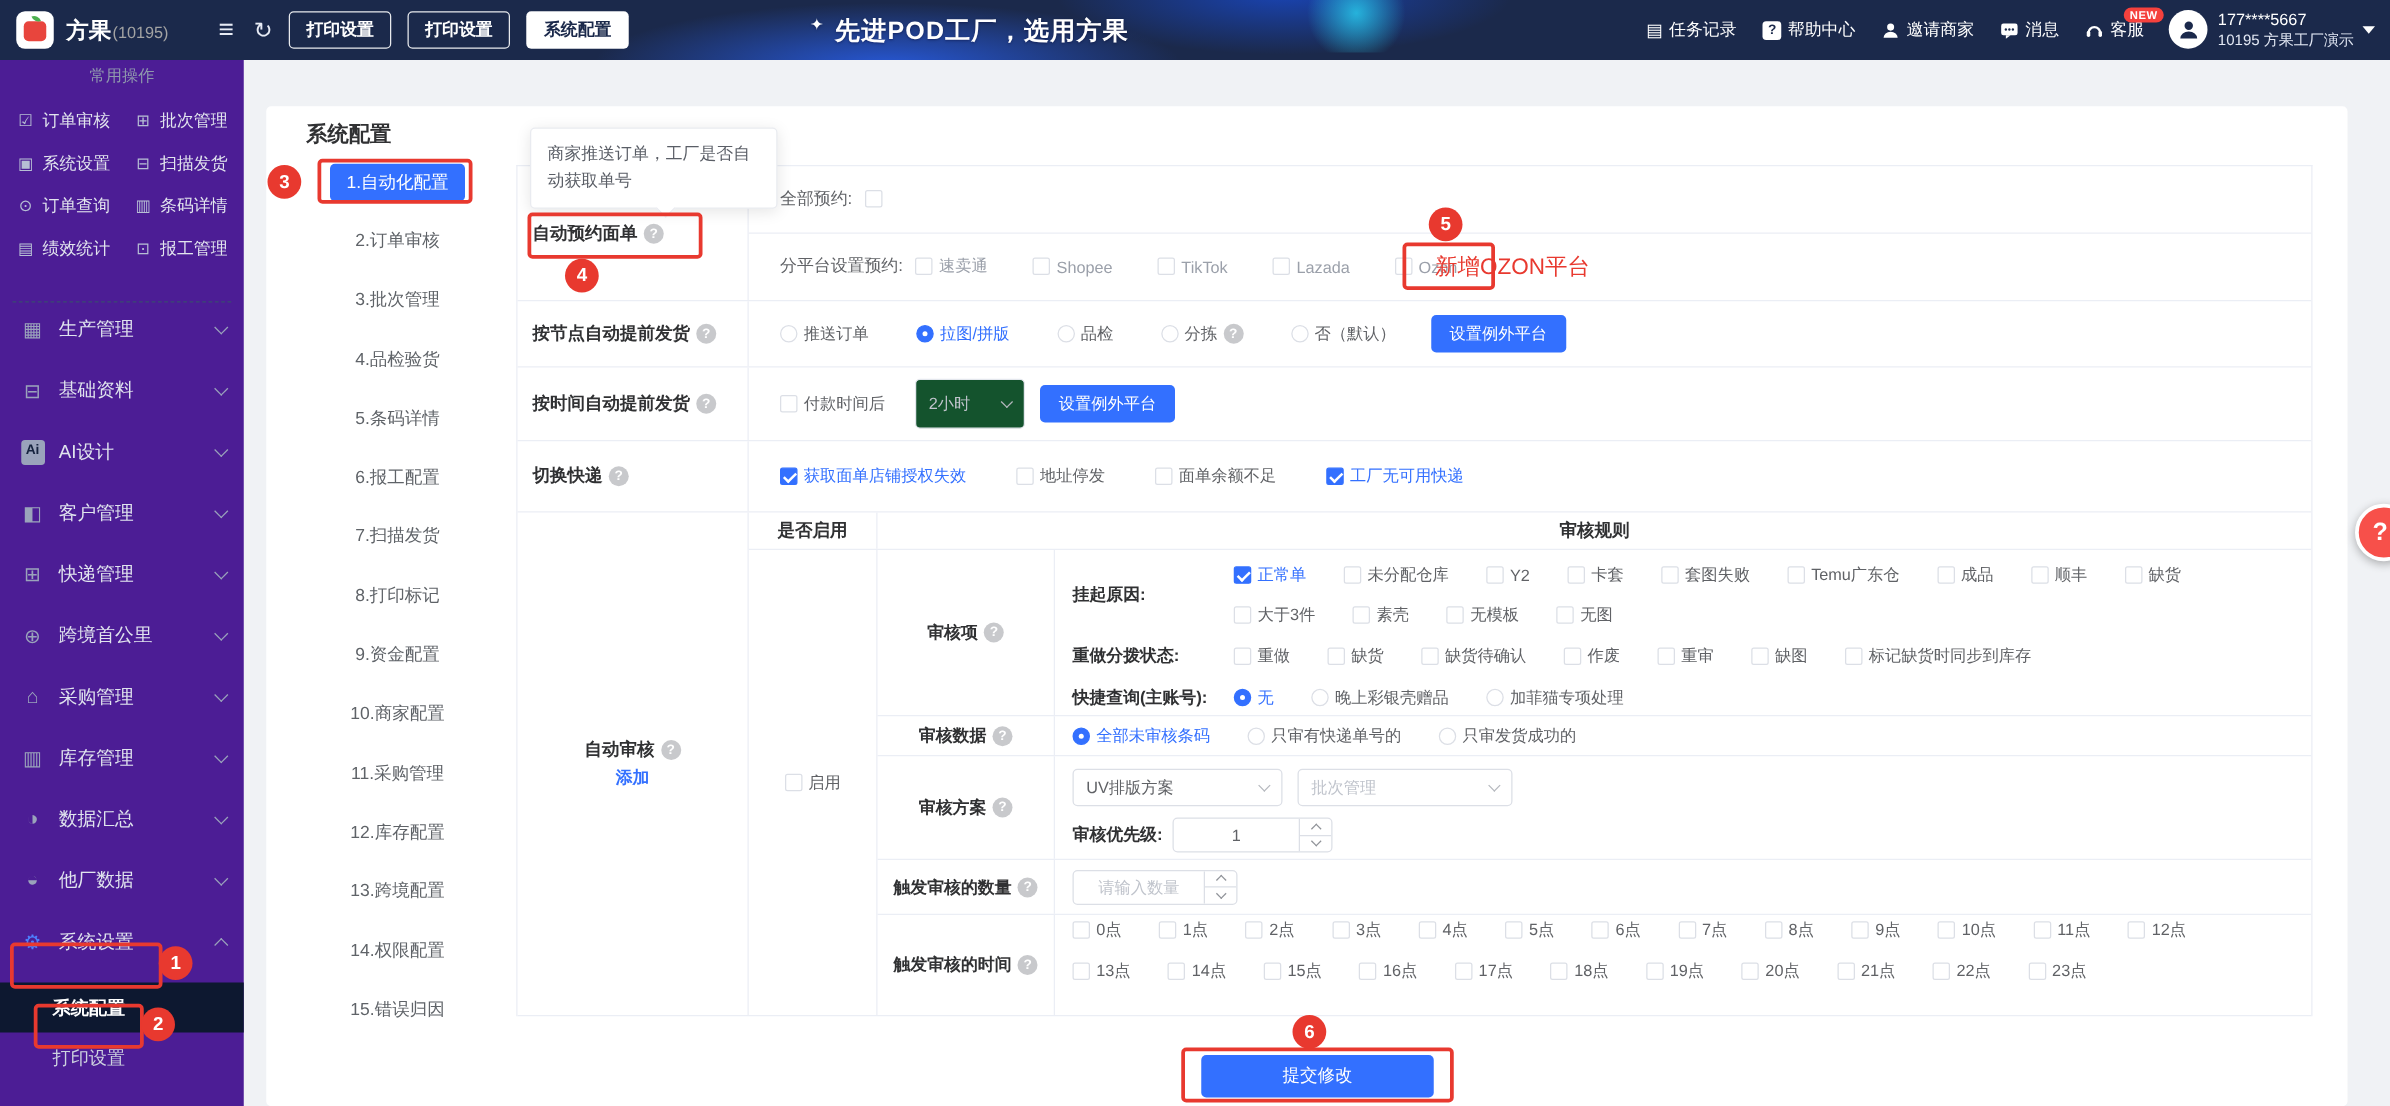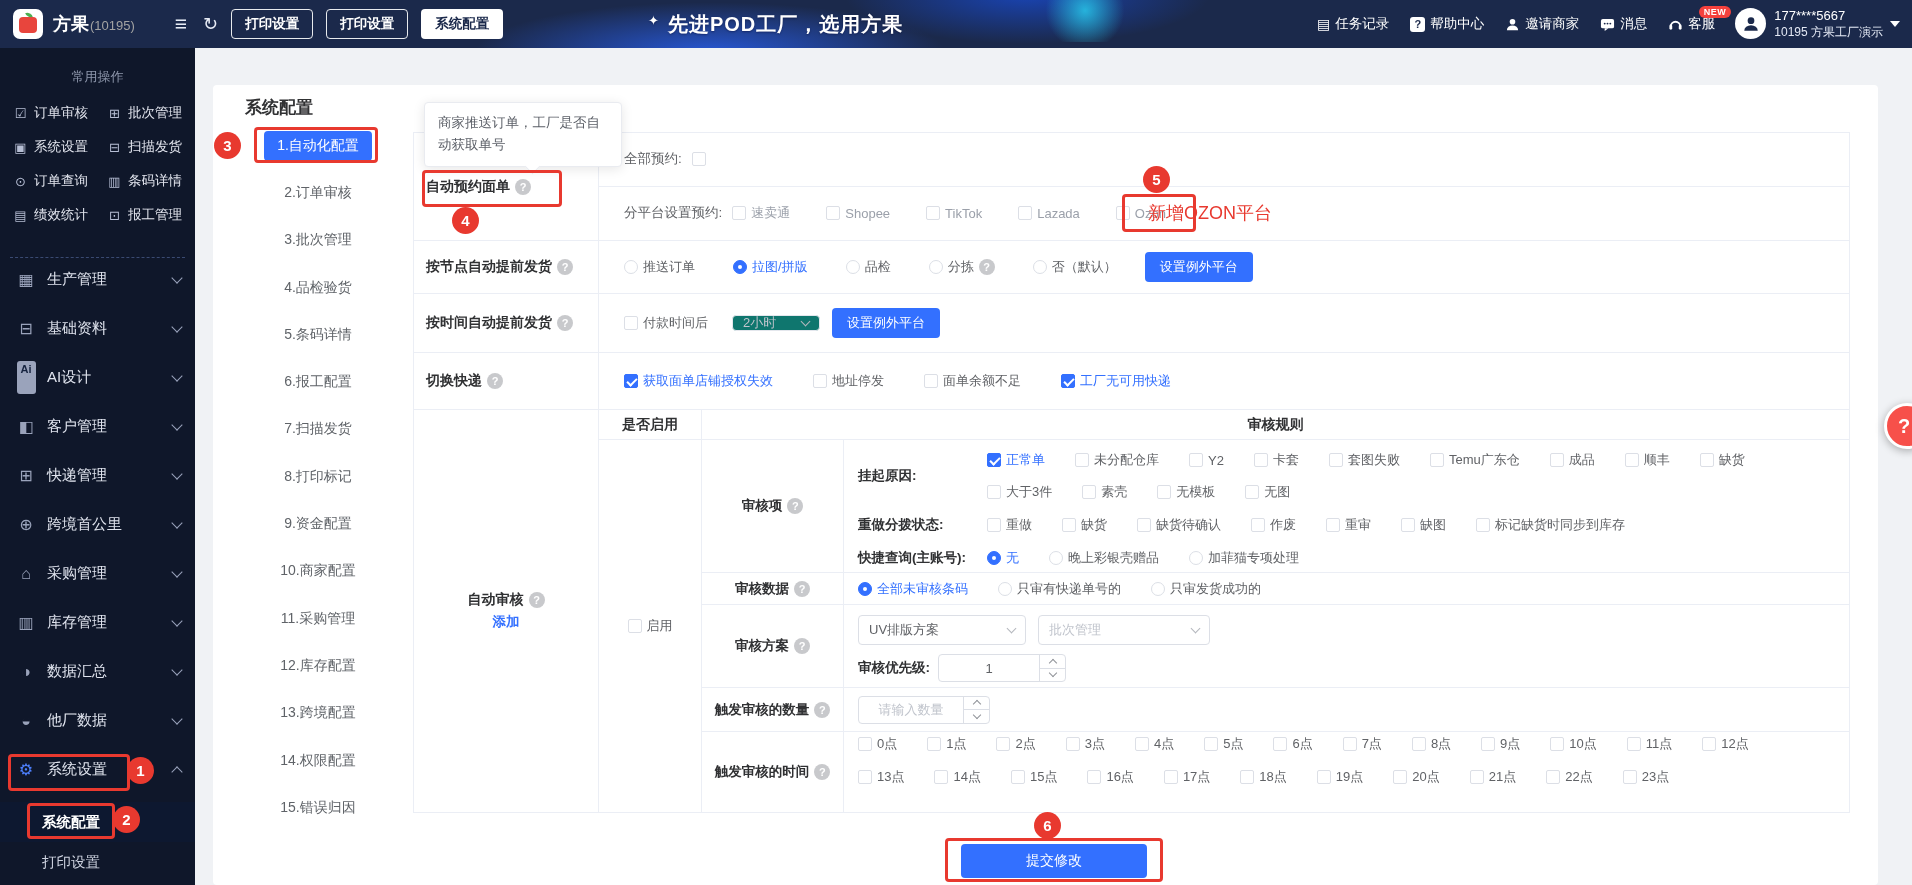--- a/index.html
+++ b/index.html
@@ -31,36 +31,36 @@
 .tr-icn{margin-right:5px;display:inline-flex;align-items:center;font-size:14px;color:#fff}
 .q-badge{width:15px;height:15px;background:#fff;color:#1b294b;border-radius:3px;font-size:11px;font-weight:bold;display:inline-flex;align-items:center;justify-content:center}
 .new-badge{position:absolute;top:-9px;right:-16px;background:#f5413d;color:#fff;font-size:9px;font-weight:bold;padding:1px 5px;border-radius:8px;letter-spacing:.5px}
 .user{display:flex;align-items:center;margin-left:20px;cursor:pointer}
 .avatar{width:31px;height:31px;border-radius:50%;background:#fff;display:flex;align-items:center;justify-content:center}
 .uinfo{margin-left:8px;line-height:1.3}
 .uphone{font-size:13px}
 .uname{font-size:12px;color:#e3e8f4}
 .ucaret{margin-left:7px;width:0;height:0;border-left:5px solid transparent;border-right:5px solid transparent;border-top:6px solid #fff}
 
-.sidebar{position:absolute;left:0;top:48px;width:195px;bottom:0;background:#0f172a;z-index:20}
+.sidebar{position:absolute;left:0;top:32px;width:195px;bottom:0;background:#4c1d95;z-index:20}
 .sb-title{margin-top:20px;text-align:center;font-size:13px;color:#8f98ad}
 .quick{position:absolute;top:54px;left:13px;right:4px;display:grid;grid-template-columns:94px 1fr;row-gap:12px}
 .quick-item{display:flex;align-items:center;height:22px;color:#e2e5ee;font-size:13.5px;cursor:pointer}
 .quick-item .icn{width:15px;margin-right:6px;font-size:13px;color:#b6bed4;display:inline-flex;justify-content:center}
 .sb-divider{position:absolute;left:10px;right:10px;top:209px;border-top:1px dashed #3a4a72}
 .menu{position:absolute;top:207px;left:0;right:0}
 .menu-item{height:49px;display:flex;align-items:center;padding-left:16px;color:#e0e4ee;font-size:15px;position:relative;cursor:pointer}
 .menu-item .icn{width:20px;margin-right:11px;font-size:16px;color:#9aa3bb;display:inline-flex;justify-content:center}
 .menu-item.acc .icn{color:#4d80ff}
 .chev{position:absolute;right:14px;width:8px;height:8px;border-right:1.5px solid #9aa3bb;border-bottom:1.5px solid #9aa3bb;transform:rotate(45deg);margin-top:-3px}
 .chev.up{transform:rotate(-135deg);margin-top:4px}
 .submenu{position:absolute;top:754px;left:0;right:0}
 .submenu-item{height:40px;display:flex;align-items:center;padding-left:42px;font-size:14.5px;color:#cdd2df;cursor:pointer}
 .submenu-item.active{background:#0d1830;color:#fff;font-weight:bold}
-.ai-badge{display:inline-block;width:19px;height:33px;background:#9aa3bb;color:#16233f;border-radius:3px;font-size:11px;font-weight:bold;text-align:center;line-height:16px}
+.ai-badge{display:inline-block;width:19px;height:20px;background:#9aa3bb;color:#16233f;border-radius:3px;font-size:11px;font-weight:bold;text-align:center;line-height:16px}
 
 .card{position:absolute;left:213px;top:85px;width:1665px;height:800px;background:#fff;border-radius:4px;z-index:1}
 .page-title{position:absolute;left:245px;top:96px;font-size:17px;font-weight:bold;color:#303133;z-index:2}
 .tabs{position:absolute;left:228px;top:122px;width:180px;z-index:2}
 .tab{height:47.3px;display:flex;align-items:center;justify-content:center;font-size:14px;color:#5f6368;cursor:pointer}
 .tab .tl{padding:6px 13px;border-radius:4px}
 .tab.active .tl{background:#3370ff;color:#fff}
 
 .ftable{position:absolute;left:413px;top:132px;width:1437px;border:1px solid #ebeef5;border-bottom:none;z-index:2;background:#fff}
 .frow{display:flex;border-bottom:1px solid #ebeef5}
@@ -77,21 +77,21 @@
 .cb.on .mk::after{content:"";position:absolute;left:4px;top:1px;width:4px;height:8px;border:solid #fff;border-width:0 2px 2px 0;transform:rotate(45deg)}
 .rd .mk{width:14px;height:14px;border:1px solid #dcdfe6;border-radius:50%;background:#fff;position:relative;flex-shrink:0}
 .rd.on .mk{background:#3370ff;border-color:#3370ff}
 .rd.on .mk::after{content:"";position:absolute;left:4px;top:4px;width:4px;height:4px;border-radius:50%;background:#fff}
 .ol{font-size:13px;color:#606266;margin-left:5px;white-space:nowrap}
 .cb.on .ol,.rd.on .ol{color:#3370ff}
 .q-icon{width:16px;height:16px;border-radius:50%;background:#c8c9cc;color:#fff;font-size:11px;font-weight:bold;display:inline-flex;align-items:center;justify-content:center;margin-left:5px;flex-shrink:0}
 .blue-btn{height:30px;padding:0 15px;background:#3370ff;border:none;color:#fff;border-radius:4px;font-size:13px;display:inline-flex;align-items:center;cursor:pointer;font-family:inherit;white-space:nowrap}
 .sel{height:30px;border:1px solid #dcdfe6;border-radius:4px;background:#fff;display:flex;align-items:center;justify-content:space-between;padding:0 10px;font-size:13px;color:#606266;cursor:pointer;flex-shrink:0}
 .sel.ph span{color:#c0c4cc}
-.sel.disabled{background:#0f766e;border-color:#e4e7ed;height:16px}
+.sel.disabled{background:#14532d;border-color:#e4e7ed;height:40px}
 .sel.disabled span{color:#c0c4cc}
 .car{width:7px;height:7px;border-right:1.4px solid #b4b7bd;border-bottom:1.4px solid #b4b7bd;transform:rotate(45deg);margin-top:-4px;flex-shrink:0}
 .numbox{height:28px;border:1px solid #dcdfe6;border-radius:4px;background:#fff;display:flex;overflow:hidden;flex-shrink:0}
 .numin{border:none;outline:none;flex:1;min-width:0;text-align:center;font-size:13px;color:#606266;font-family:inherit;background:transparent}
 .numin::placeholder{color:#c0c4cc}
 .spin{width:26px;border-left:1px solid #dcdfe6;display:flex;flex-direction:column;cursor:pointer}
 .spin span{flex:1;display:flex;align-items:center;justify-content:center}
 .spin .su{border-bottom:1px solid #dcdfe6}
 .carr{width:6px;height:6px;border-right:1.2px solid #909399;border-bottom:1.2px solid #909399}
 .carr.up{transform:rotate(-135deg);margin-top:3px}

